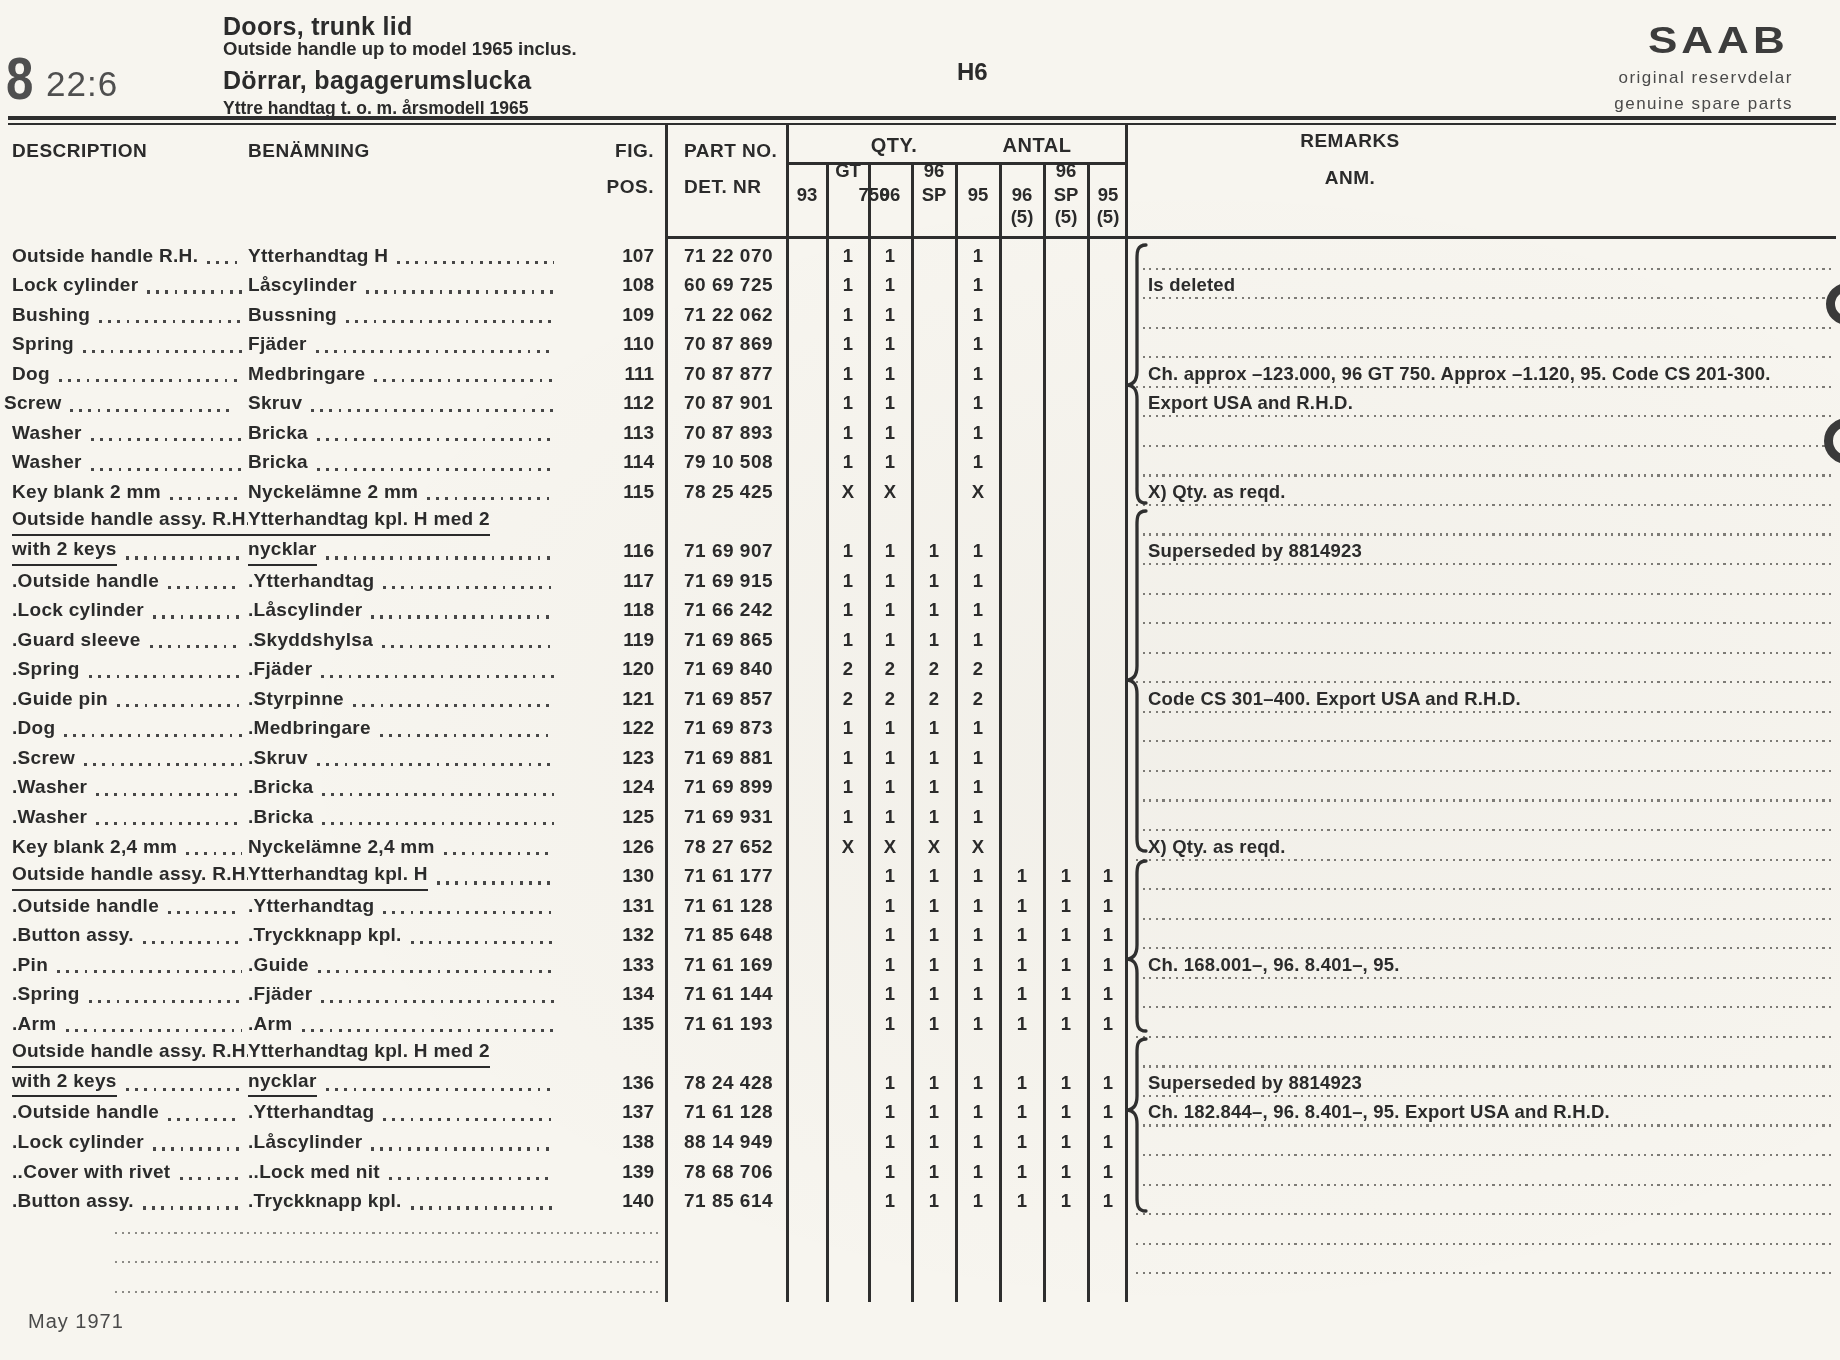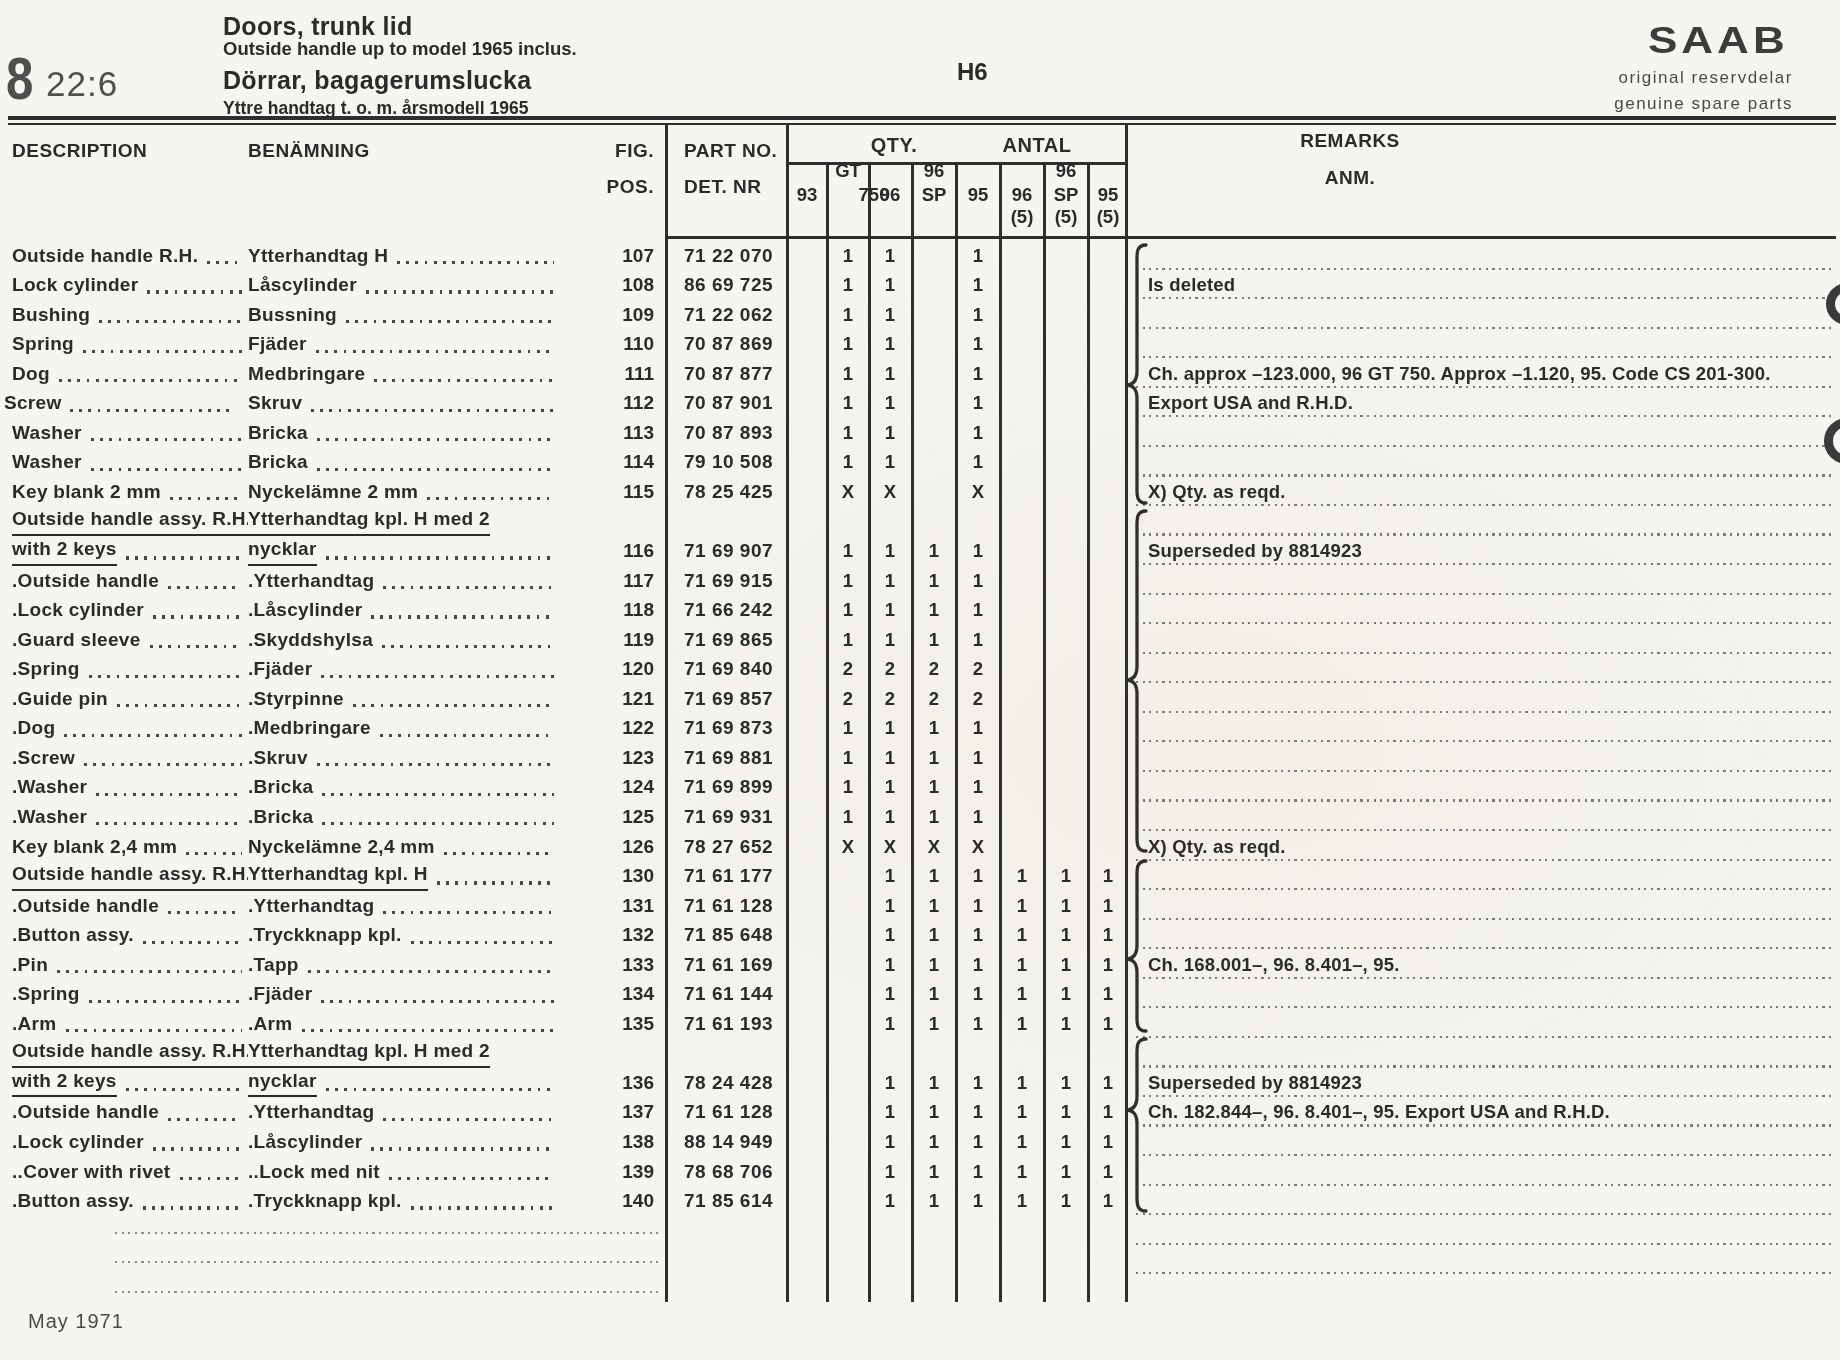--- a/index.html
+++ b/index.html
@@ -112,21 +112,21 @@
       <div class="row" style="top:270.05px">
         <div class="cell" style="left:12px;width:236px">
           <div class="t">Lock cylinder</div>
           <div class="lead"></div>
         </div>
         <div class="cell" style="left:248px;width:312px">
           <div class="t">Låscylinder</div>
           <div class="lead"></div>
         </div>
         <div class="figc">108</div>
-        <div class="partc">86 69 725</div>
+        <div class="partc">60 69 725</div>
         <div class="qtyc" style="left:831px">1</div>
         <div class="qtyc" style="left:873px">1</div>
         <div class="qtyc" style="left:961px">1</div>
         <div class="remc">Is deleted</div>
       </div>
       <div class="row" style="top:299.6px">
         <div class="cell" style="left:12px;width:236px">
           <div class="t">Bushing</div>
           <div class="lead"></div>
         </div>
@@ -330,20 +330,21 @@
         <div class="cell" style="left:248px;width:312px">
           <div class="t">.Styrpinne</div>
           <div class="lead"></div>
         </div>
         <div class="figc">121</div>
         <div class="partc">71 69 857</div>
         <div class="qtyc" style="left:831px">2</div>
         <div class="qtyc" style="left:873px">2</div>
         <div class="qtyc" style="left:917px">2</div>
         <div class="qtyc" style="left:961px">2</div>
+        <div class="remc">Code CS 301–400.  Export USA and R.H.D.</div>
       </div>
       <div class="row" style="top:713.3px">
         <div class="cell" style="left:12px;width:236px">
           <div class="t">.Dog</div>
           <div class="lead"></div>
         </div>
         <div class="cell" style="left:248px;width:312px">
           <div class="t">.Medbringare</div>
           <div class="lead"></div>
         </div>
@@ -472,21 +473,21 @@
         <div class="qtyc" style="left:1005px">1</div>
         <div class="qtyc" style="left:1049px">1</div>
         <div class="qtyc" style="left:1091px">1</div>
       </div>
       <div class="row" style="top:949.7px">
         <div class="cell" style="left:12px;width:236px">
           <div class="t">.Pin</div>
           <div class="lead"></div>
         </div>
         <div class="cell" style="left:248px;width:312px">
-          <div class="t">.Tapp</div>
+          <div class="t">.Guide</div>
           <div class="lead"></div>
         </div>
         <div class="figc">133</div>
         <div class="partc">71 61 169</div>
         <div class="qtyc" style="left:873px">1</div>
         <div class="qtyc" style="left:917px">1</div>
         <div class="qtyc" style="left:961px">1</div>
         <div class="qtyc" style="left:1005px">1</div>
         <div class="qtyc" style="left:1049px">1</div>
         <div class="qtyc" style="left:1091px">1</div>

